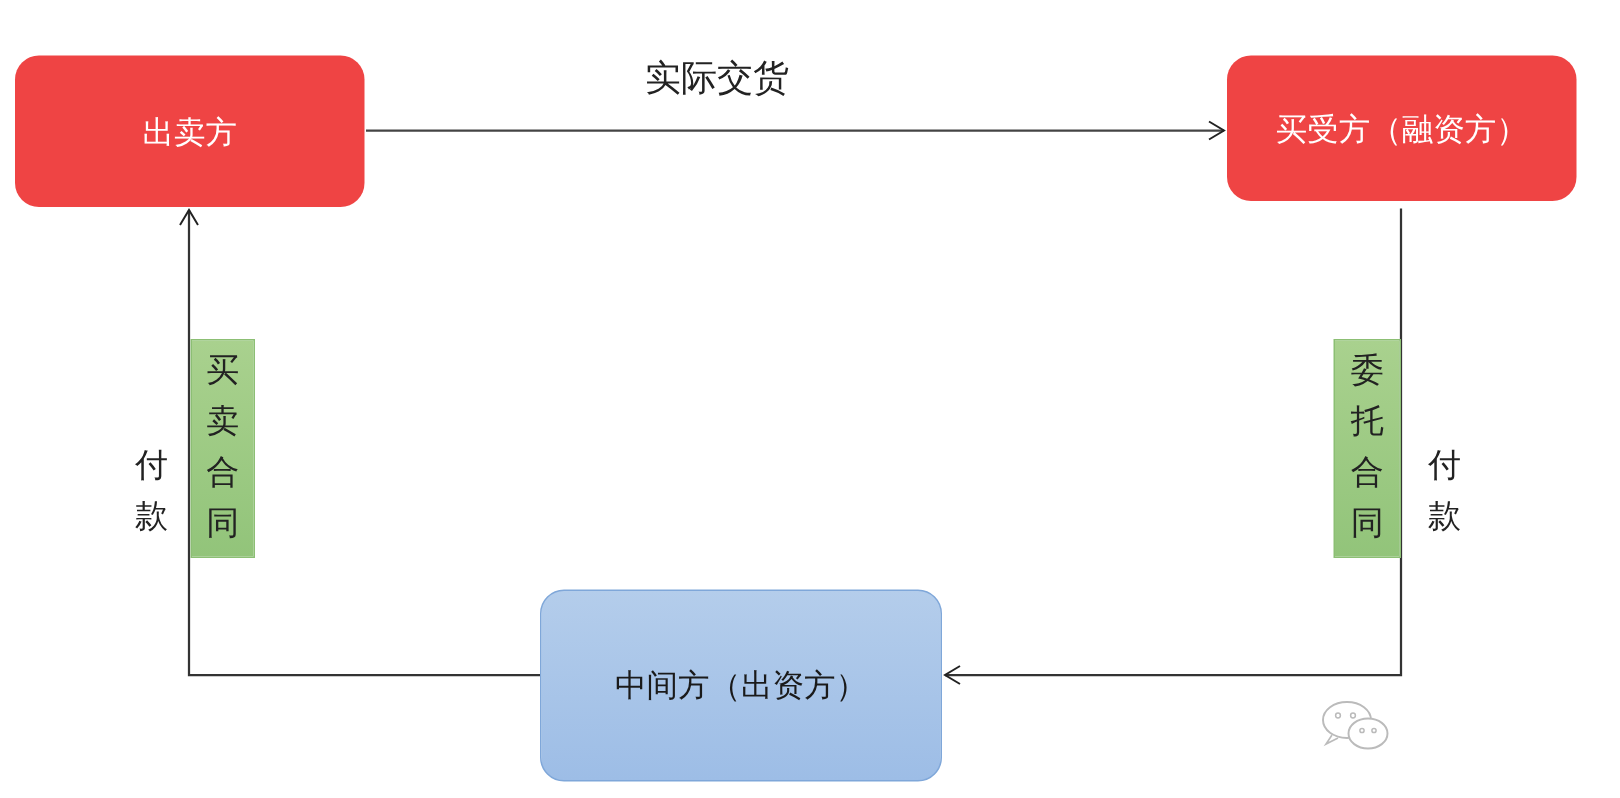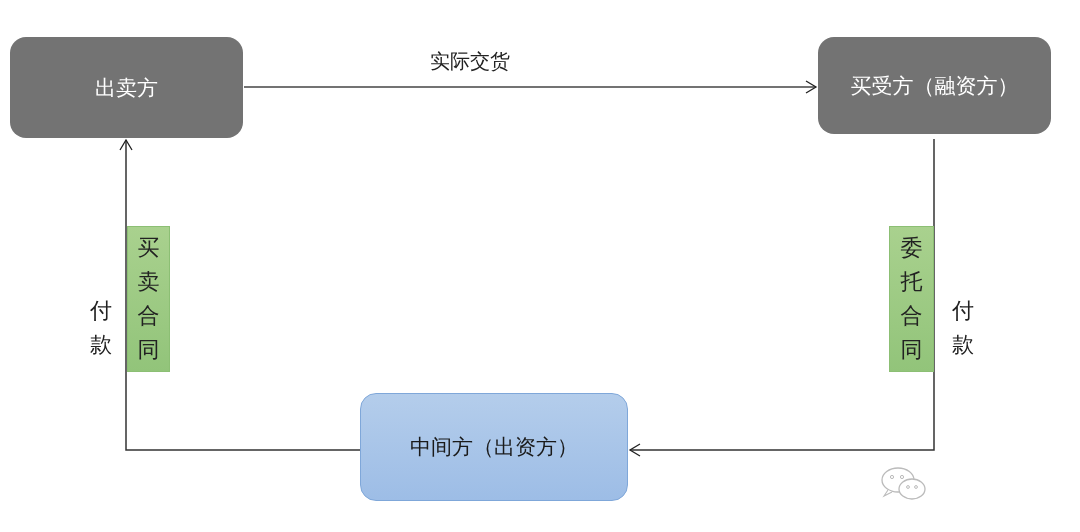--- a/index.html
+++ b/index.html
@@ -1,20 +1,20 @@
 <!DOCTYPE html>
 <html><head>
 <meta charset="utf-8">
 <style>
   html, body { margin: 0; padding: 0; background: #ffffff; }
   body { width: 1080px; height: 532px; position: relative; overflow: hidden;
          font-family: "DejaVu Sans", "Liberation Sans", sans-serif; }
   .node { position: absolute; border-radius: 16px; display: flex; align-items: center;
           justify-content: center; box-sizing: border-box; }
-  .node-yellow { background: #737373; color: #ffffff; font-size: 21px; }
+  .node-yellow { background: #ef4444; color: #ffffff; font-size: 21px; }
   .node-blue { background: linear-gradient(180deg, #B4CDEB 0%, #9DBDE6 100%);
                border: 1.5px solid #7FA7D9; color: #1a1a1a; font-size: 21px; }
   .label { position: absolute; color: #222; }
   .vlabel { position: absolute; display: flex; flex-direction: column; align-items: center;
             justify-content: center; font-size: 22px; line-height: 34px; color: #222; }
   .vlabel span { display: block; }
   .green-box { background: linear-gradient(180deg, #A9D18E 0%, #92C47A 100%);
                border: 1px solid #8CBF74; box-sizing: border-box; }
   svg.lines { position: absolute; left: 0; top: 0; }
   .watermark { position: absolute; left: 878px; top: 465px; display: flex; align-items: center;
@@ -38,25 +38,25 @@
 </svg>
 
 <div class="node node-yellow" style="left:10px; top:37px; width:233px; height:101px;">
   <span>出卖方</span>
 </div>
 
 <div class="node node-yellow" style="left:818px; top:37px; width:233px; height:97px;">
   <span>买受方（融资方）</span>
 </div>
 
-<div class="node node-blue" style="left:360px; top:393px; width:268px; height:108px;">
+<div class="node node-blue" style="left:360px; top:393px; width:268px; height:128px;">
   <span>中间方（出资方）</span>
 </div>
 
-<div class="label" style="left:430px; top:48px; font-size:20px;">实际交货</div>
+<div class="label" style="left:430px; top:36px; font-size:24px;">实际交货</div>
 
 <div class="vlabel green-box" style="left:127px; top:226px; width:43px; height:146px;">
   <span>买</span>
   <span>卖</span>
   <span>合</span>
   <span>同</span>
 </div>
 <div class="vlabel" style="left:84px; top:292px; width:34px; height:72px;">
   <span>付</span>
   <span>款</span>

